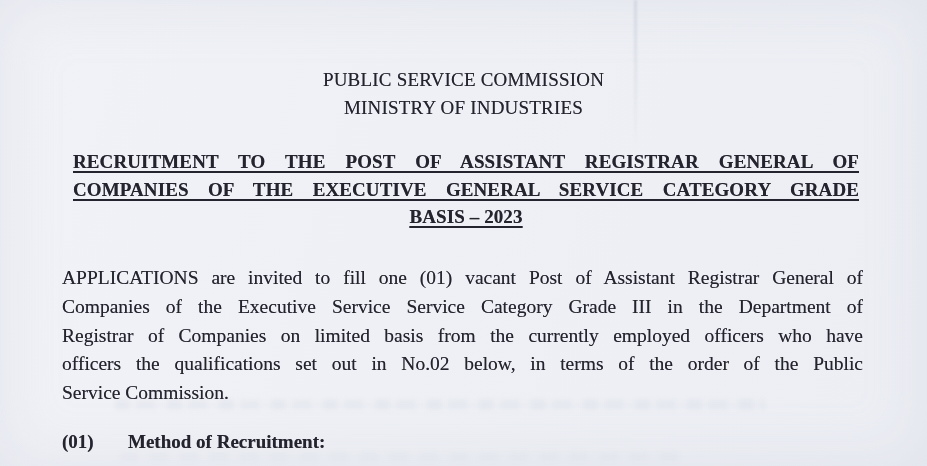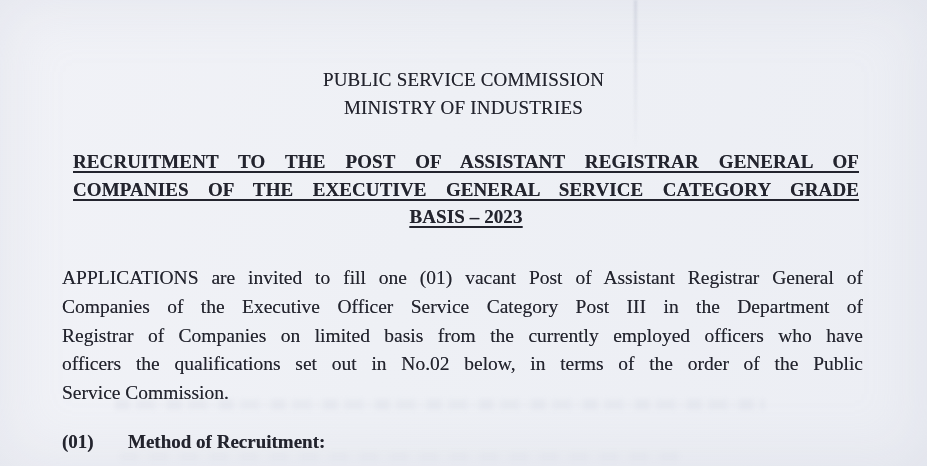--- a/index.html
+++ b/index.html
@@ -135,21 +135,21 @@
   </div>
 
   <div class="notice-title ink">
     <div class="title-line">RECRUITMENT TO THE POST OF ASSISTANT REGISTRAR GENERAL OF</div>
     <div class="title-line">COMPANIES OF THE EXECUTIVE GENERAL SERVICE CATEGORY GRADE</div>
     <div class="title-line centered">BASIS – 2023</div>
   </div>
 
   <div class="intro-paragraph ink">
     <div class="body-line">APPLICATIONS are invited to fill one (01) vacant Post of Assistant Registrar General of</div>
-    <div class="body-line">Companies of the Executive Officer Service Category Post III in the Department of</div>
+    <div class="body-line">Companies of the Executive Service Service Category Grade III in the Department of</div>
     <div class="body-line">Registrar of Companies on limited basis from the currently employed officers who have</div>
     <div class="body-line">officers the qualifications set out in No.02 below, in terms of the order of the Public</div>
     <div class="body-line last">Service Commission.</div>
   </div>
 
   <div class="smudge"></div>
   <div class="smudge2"></div>
 
   <div class="section-heading ink">
     <span class="section-number">(01)</span><span>Method of Recruitment:</span>

